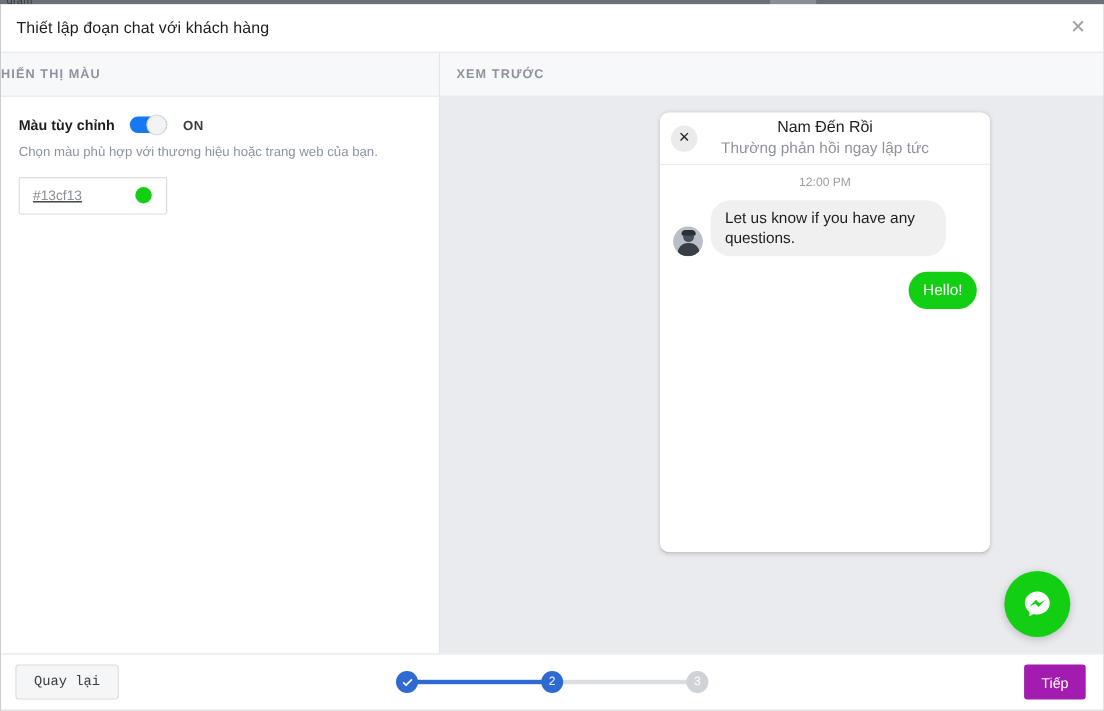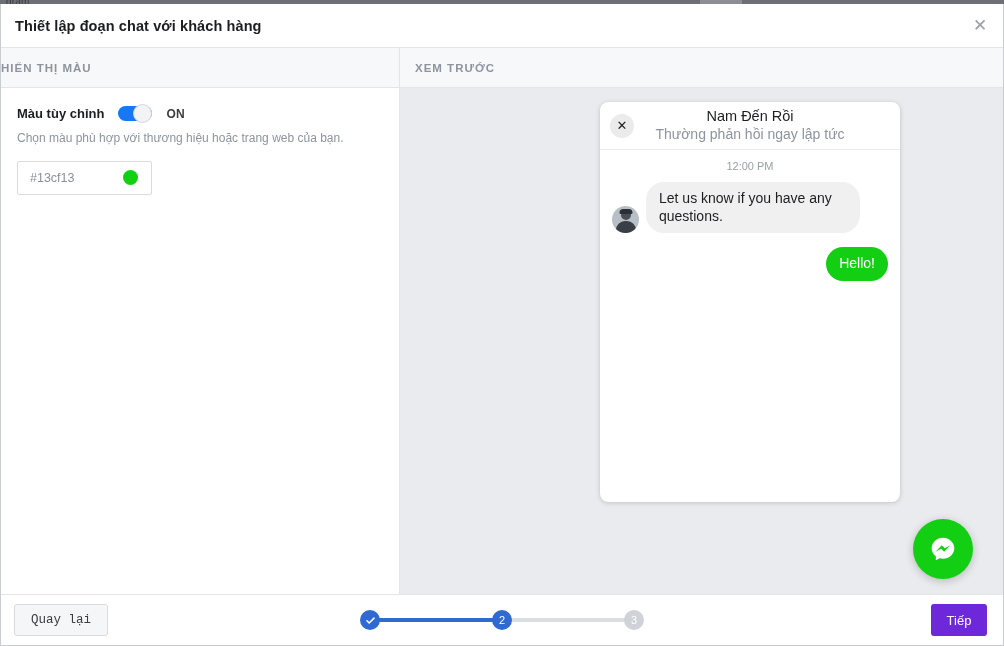--- a/index.html
+++ b/index.html
@@ -67,21 +67,21 @@
     flex: 0 0 44px;
     border-bottom: 1px solid #e3e5e9;
     display: flex;
     align-items: center;
     background: #ffffff;
   }
   .titlebar-title {
     margin-left: 14px;
     font-size: 14.5px;
     color: #1c1e21;
-    font-weight: bold;
+    font-weight: normal;
     letter-spacing: .1px;
   }
   .close-x {
     position: absolute;
     right: 12px;
     top: 50%;
     transform: translateY(-50%);
     width: 22px; height: 22px;
     display: flex;
     align-items: center;
@@ -171,20 +171,21 @@
     width: 135px;
     height: 34px;
     border: 1px solid #d9dbdf;
     border-radius: 2px;
     display: flex;
     align-items: center;
     justify-content: space-between;
     padding: 0 13px 0 12px;
     background: #fff;
     cursor: pointer;
+    text-decoration: underline;
   }
   .colorfield-text {
     font-size: 12.5px;
     color: #8a9099;
   }
   .swatch {
     width: 15px; height: 15px;
     border-radius: 50%;
   }
 
@@ -367,21 +368,21 @@
     font-family: Liberation Mono, monospace;
     text-align: right;
   }
   .btn-next {
     position: absolute;
     right: 16px;
     width: 56px;
     height: 32px;
     border: none;
     border-radius: 3px;
-    background: #6d28d9;
+    background: #a21caf;
     color: #ffffff;
     font-size: 13px;
     cursor: pointer;
     font-family: "Liberation Sans", sans-serif;
   }
   .stepper {
     position: absolute;
     left: 50%;
     transform: translateX(-50%);
     display: flex;

